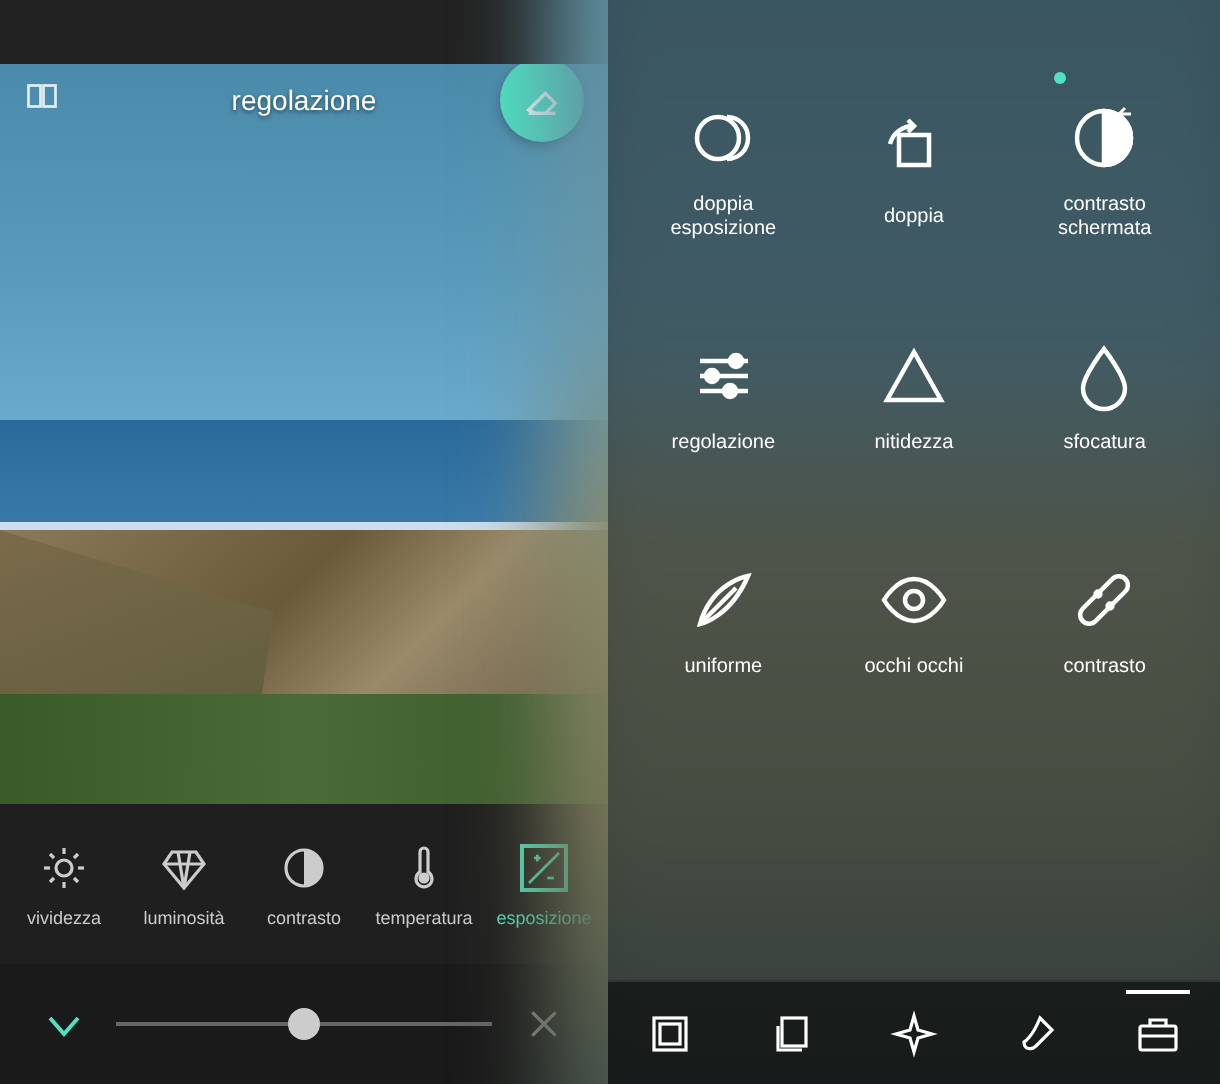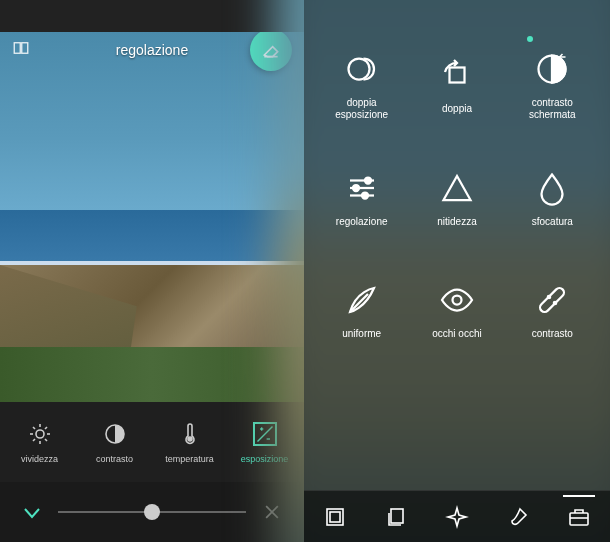--- a/index.html
+++ b/index.html
@@ -108,20 +108,31 @@
                 <line x1="17" y1="17" x2="19" y2="19"></line>
                 <line x1="5" y1="19" x2="7" y2="17"></line>
                 <line x1="17" y1="7" x2="19" y2="5"></line>
               </g>
             </svg>
           </div>
         <span>vividezza</span>
       </div>
       <div class="tool">
         <div class="ico-wrap">
+            <svg class="ico" viewBox="0 0 24 24">
+              <path d="M6 4 L18 4 L22 10 L12 22 L2 10 Z"></path>
+              <line x1="2" y1="10" x2="22" y2="10"></line>
+              <line x1="9" y1="4" x2="12" y2="22"></line>
+              <line x1="15" y1="4" x2="12" y2="22"></line>
+            </svg>
+          </div>
+        <span>luminosità</span>
+      </div>
+      <div class="tool">
+        <div class="ico-wrap">
             <svg viewBox="0 0 24 24" width="24" height="24">
               <circle cx="12" cy="12" r="9" fill="none" stroke="#ccc" stroke-width="1.6"></circle>
               <path d="M12 3 A9 9 0 0 1 12 21 Z" fill="#ccc"></path>
             </svg>
           </div>
         <span>contrasto</span>
       </div>
       <div class="tool">
         <div class="ico-wrap">
             <svg class="ico" viewBox="0 0 24 24">

